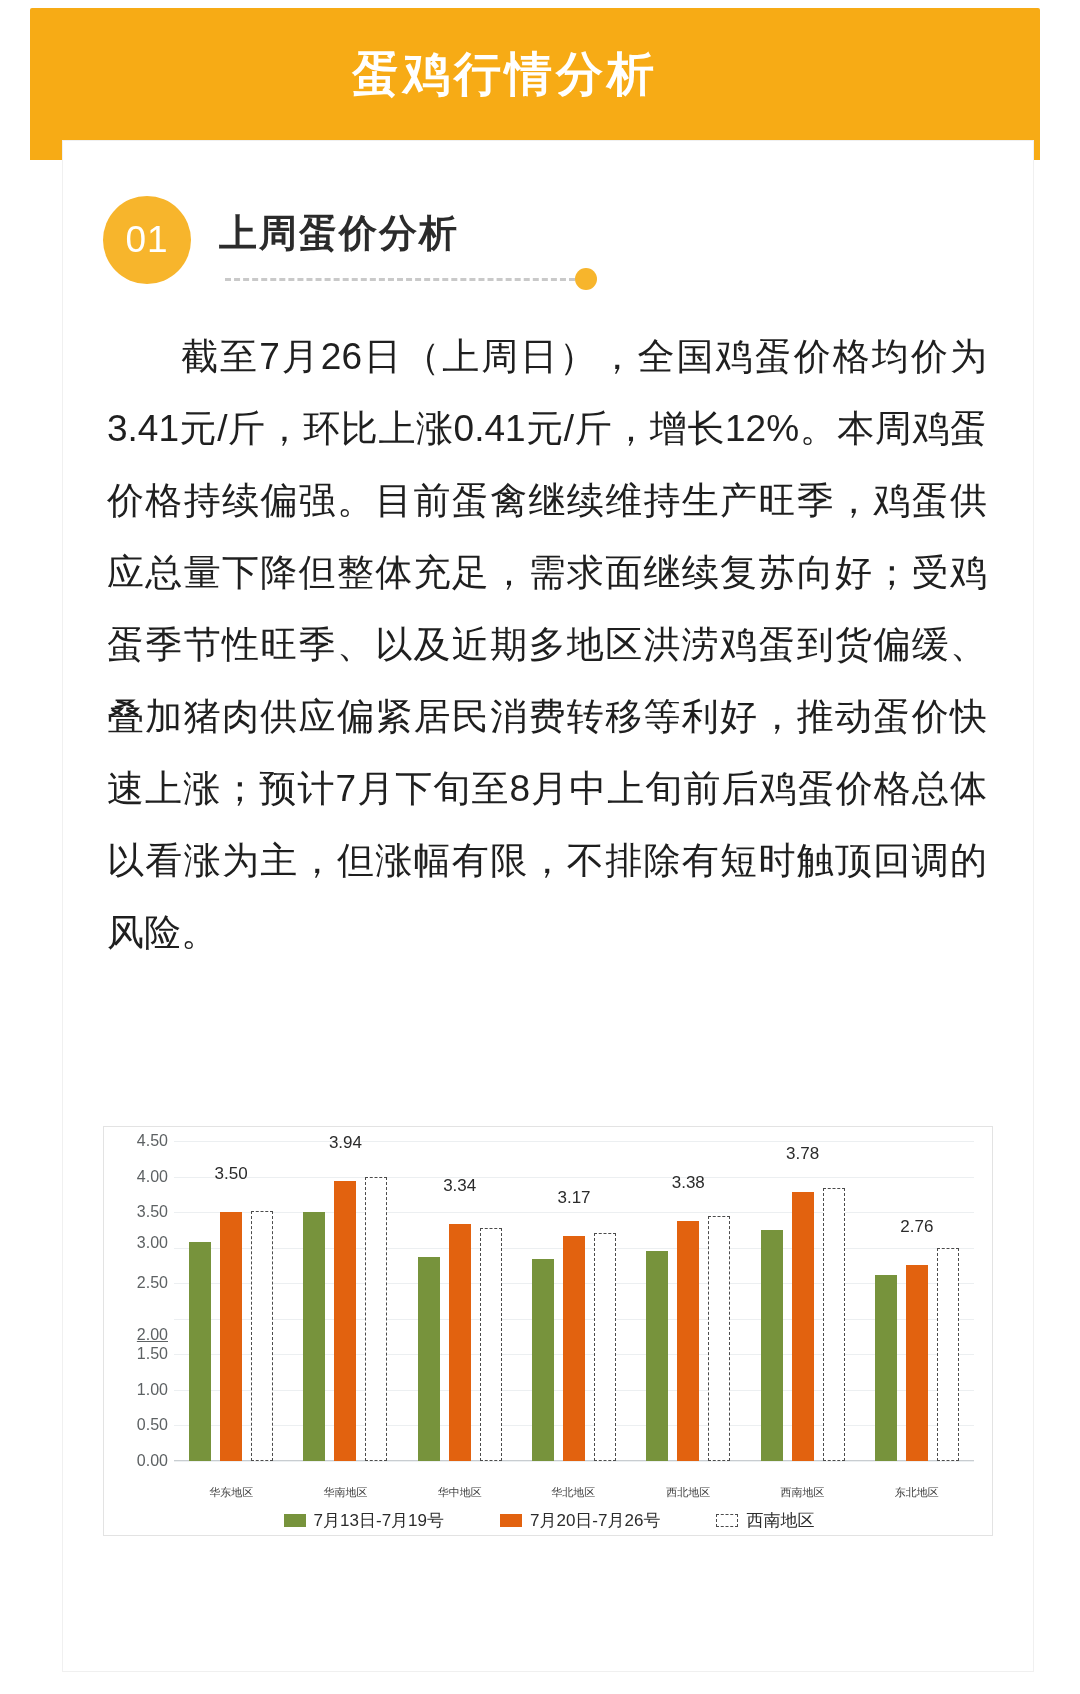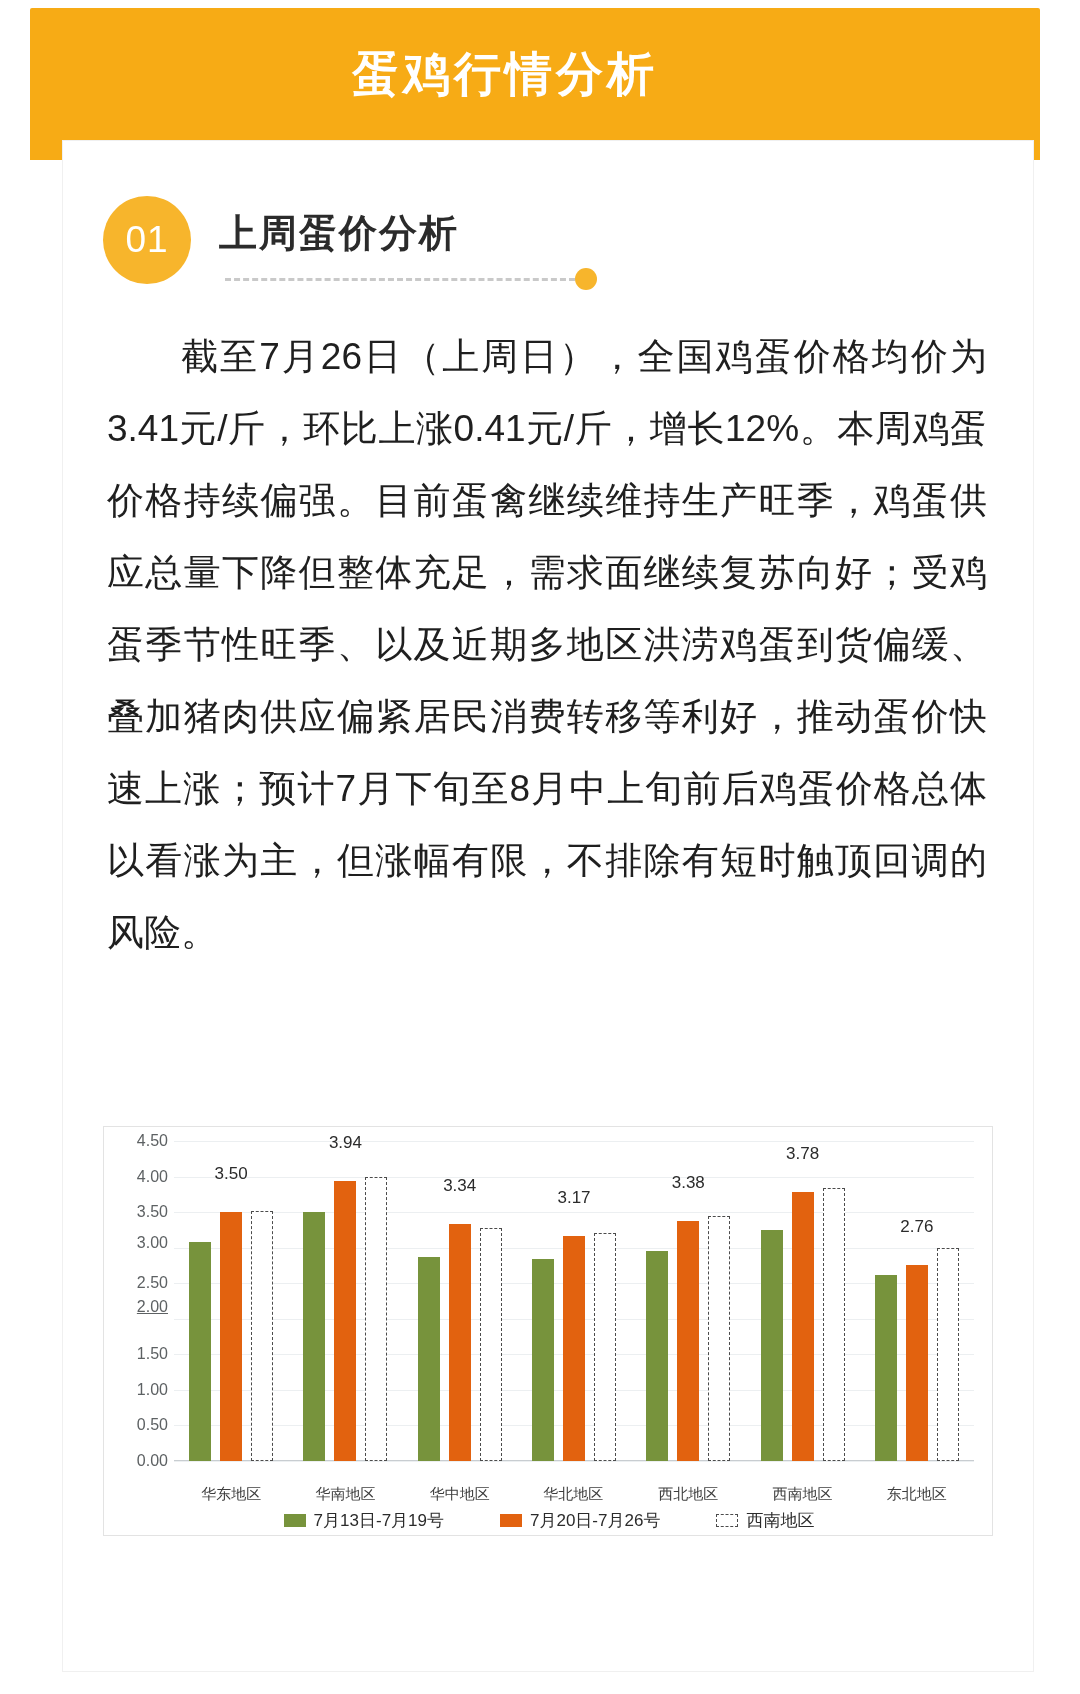--- a/index.html
+++ b/index.html
@@ -194,21 +194,21 @@
   .vallab {
     position: absolute;
     font-size: 17px;
     color: #2b2b2b;
     white-space: nowrap;
     text-align: center;
   }
   .xlab {
     position: absolute;
     top: 344px;
-    font-size: 15px;
+    font-size: 11px;
     color: #3d3d3d;
     text-align: center;
     white-space: nowrap;
   }
   .legend {
     position: absolute;
     left: 0;
     top: 376px;
     width: 890px;
     text-align: center;
@@ -261,21 +261,21 @@
       <div class="plot" id="plot">
           <div class="gridline" style="top: 320px;"></div>
           <div class="ytick" style="top: 320px;">0.00</div>
           <div class="gridline" style="top: 284.444px;"></div>
           <div class="ytick" style="top: 284.444px;">0.50</div>
           <div class="gridline" style="top: 248.889px;"></div>
           <div class="ytick" style="top: 248.889px;">1.00</div>
           <div class="gridline" style="top: 213.333px;"></div>
           <div class="ytick" style="top: 213.333px;">1.50</div>
           <div class="gridline" style="top: 177.778px;"></div>
-          <div class="ytick" style="top: 166px; text-decoration: underline;">2.00</div>
+          <div class="ytick" style="top: 194px; text-decoration: underline;">2.00</div>
           <div class="gridline" style="top: 142.222px;"></div>
           <div class="ytick" style="top: 142.222px;">2.50</div>
           <div class="gridline" style="top: 106.667px;"></div>
           <div class="ytick" style="top: 102px;">3.00</div>
           <div class="gridline" style="top: 71.1111px;"></div>
           <div class="ytick" style="top: 71.1111px;">3.50</div>
           <div class="gridline" style="top: 35.5556px;"></div>
           <div class="ytick" style="top: 35.5556px;">4.00</div>
           <div class="gridline" style="top: 0px;"></div>
           <div class="ytick" style="top: 0px;">4.50</div>

